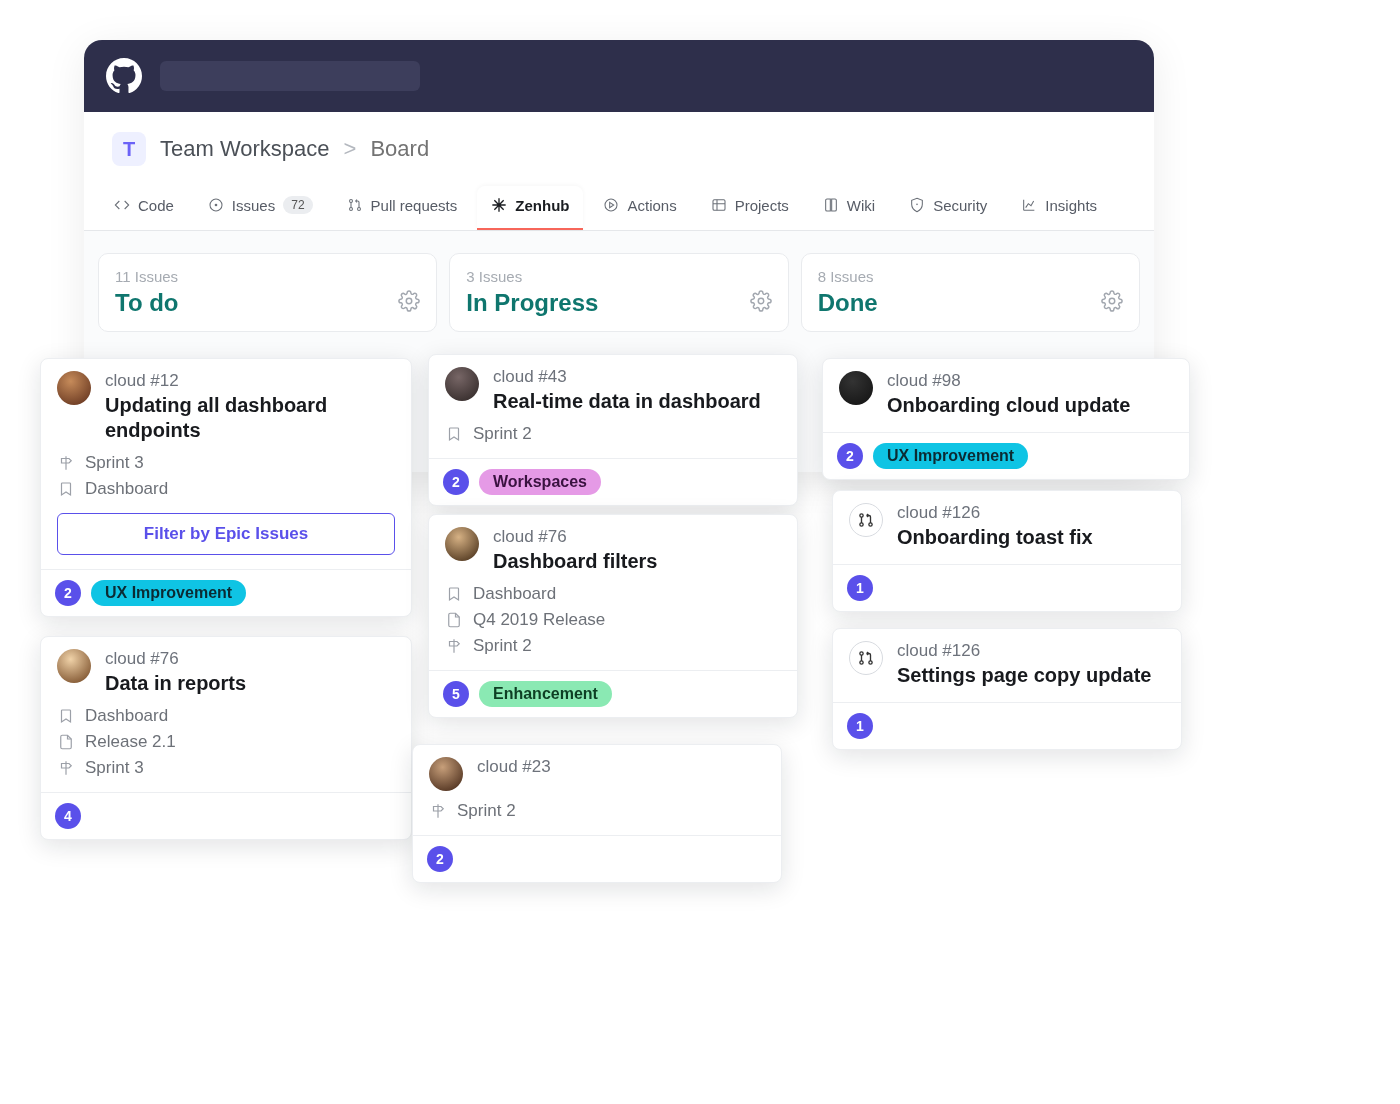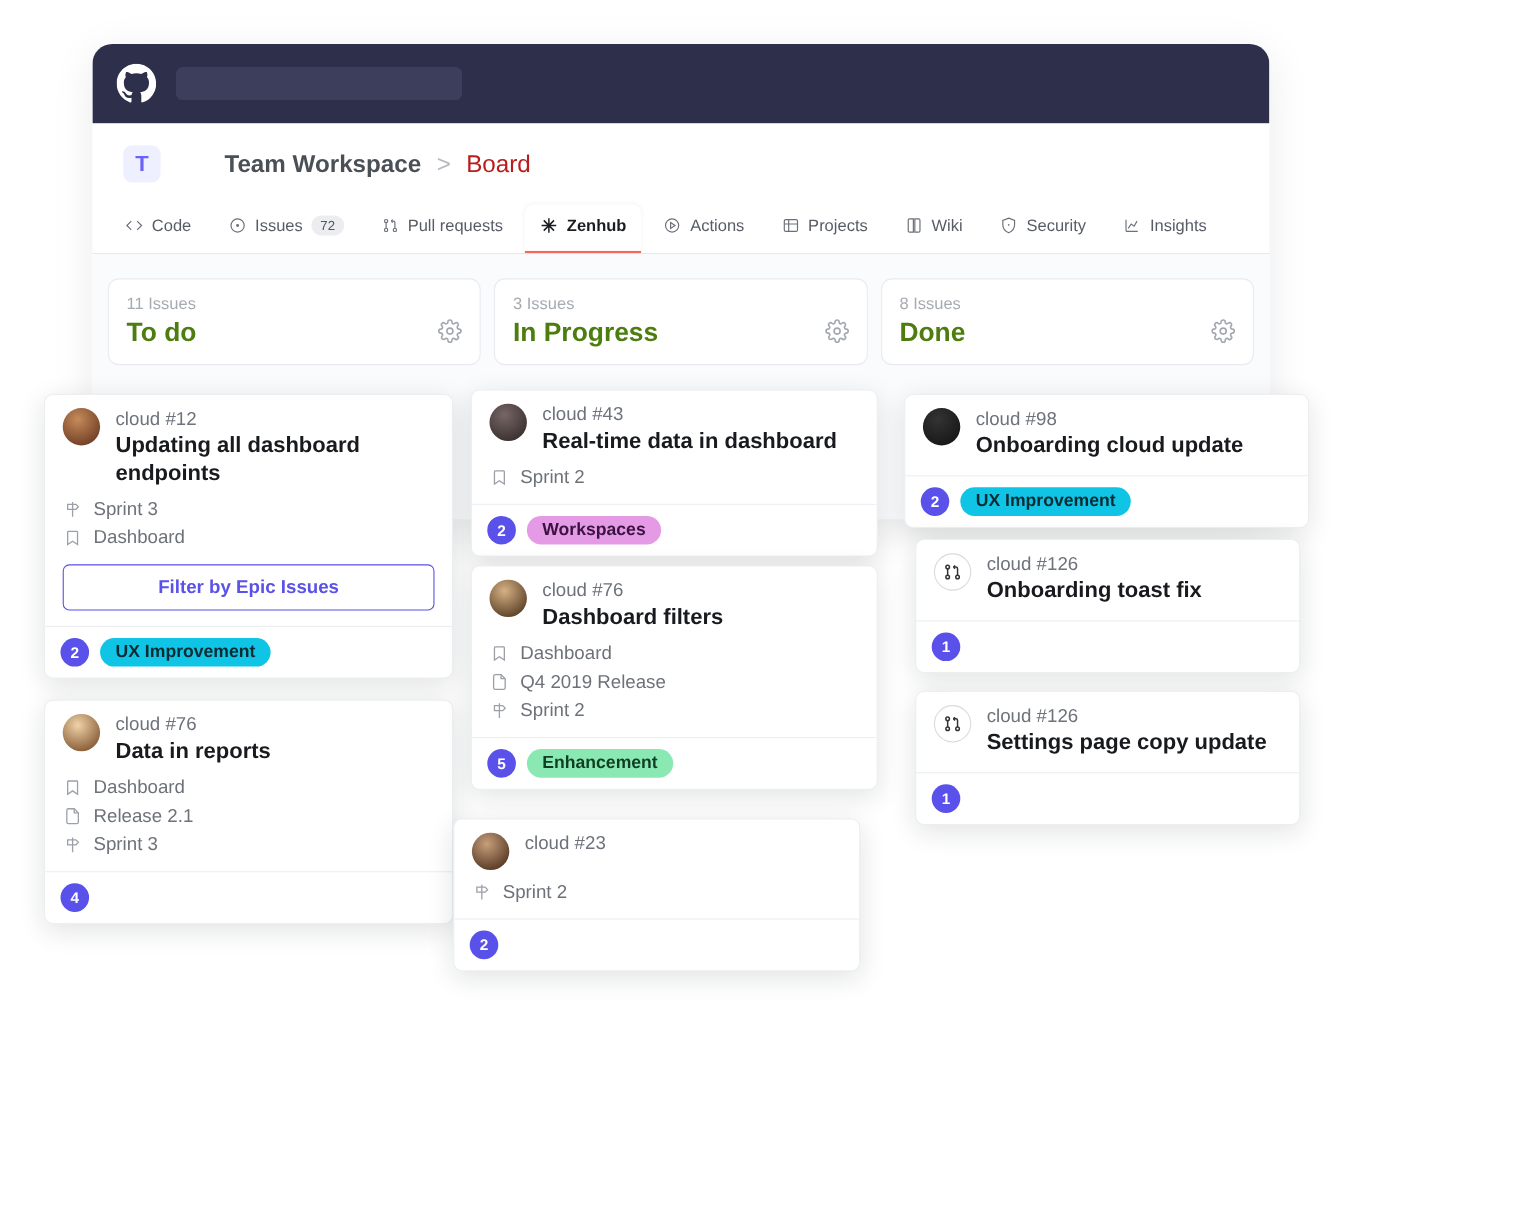--- a/index.html
+++ b/index.html
@@ -47,23 +47,23 @@
     color: #6a6f7a;
   }
   .ws-badge {
     width: 34px; height: 34px;
     border-radius: 8px;
     background: #eef0ff;
     display: flex; align-items: center; justify-content: center;
     font-weight: 700; color: #6b62f7;
     font-size: 20px;
   }
-  .breadcrumb-ws { color: #4b5057; font-weight: 700; margin-left: 44px; }
+  .breadcrumb-ws { color: #4b5057; font-weight: 400; }
   .breadcrumb-sep { color: #b4b8bf; }
-  .breadcrumb-cur { color: #b91c1c; }
+  .breadcrumb-cur { color: #737373; }
 
   .repo-tabs {
     display: flex;
     gap: 6px;
     border-bottom: 1px solid #e5e7ea;
     padding: 12px 16px 0 16px;
     font-size: 15px;
     color: #575c66;
   }
   .repo-tab {
@@ -101,21 +101,21 @@
     background: #fff;
     border: 1px solid #e9ebee;
     border-radius: 10px;
     padding: 14px 16px;
   }
   .pipeline-count { font-size: 15px; color: #a6abb2; }
   .pipeline-head {
     display: flex; align-items: center; justify-content: space-between;
     margin-top: 4px;
   }
-  .pipeline-title { font-size: 24px; font-weight: 700; color: #4d7c0f; }
+  .pipeline-title { font-size: 24px; font-weight: 700; color: #0f766e; }
   .gear-btn svg { width: 22px; height: 22px; stroke: #a2a7af; fill: none; stroke-width: 1.6; }
 
   
   .cards-layer { position: absolute; left: 0; top: 0; width: 1400px; height: 1104px; pointer-events: none; }
   .card {
     position: absolute;
     pointer-events: auto;
     background: #fff;
     border-radius: 8px;
     box-shadow: 0 6px 24px rgba(20,22,30,0.12);

